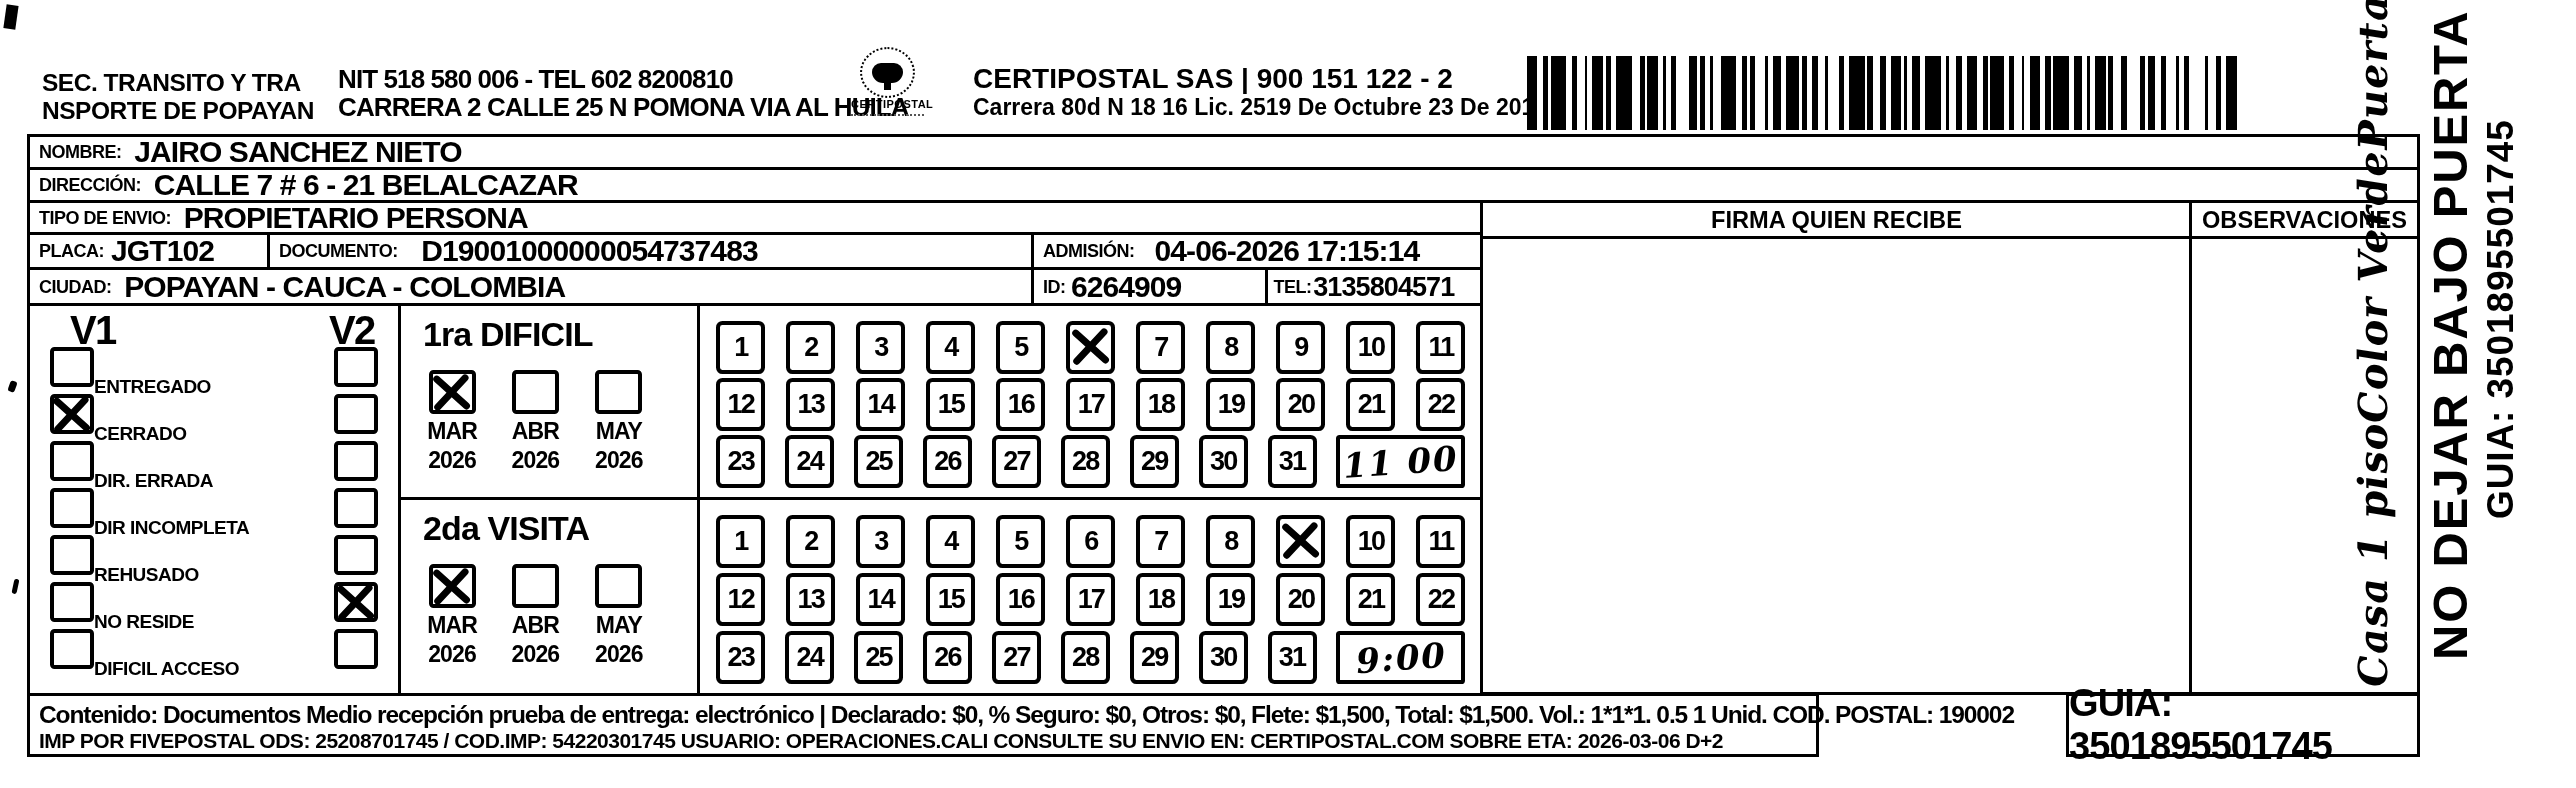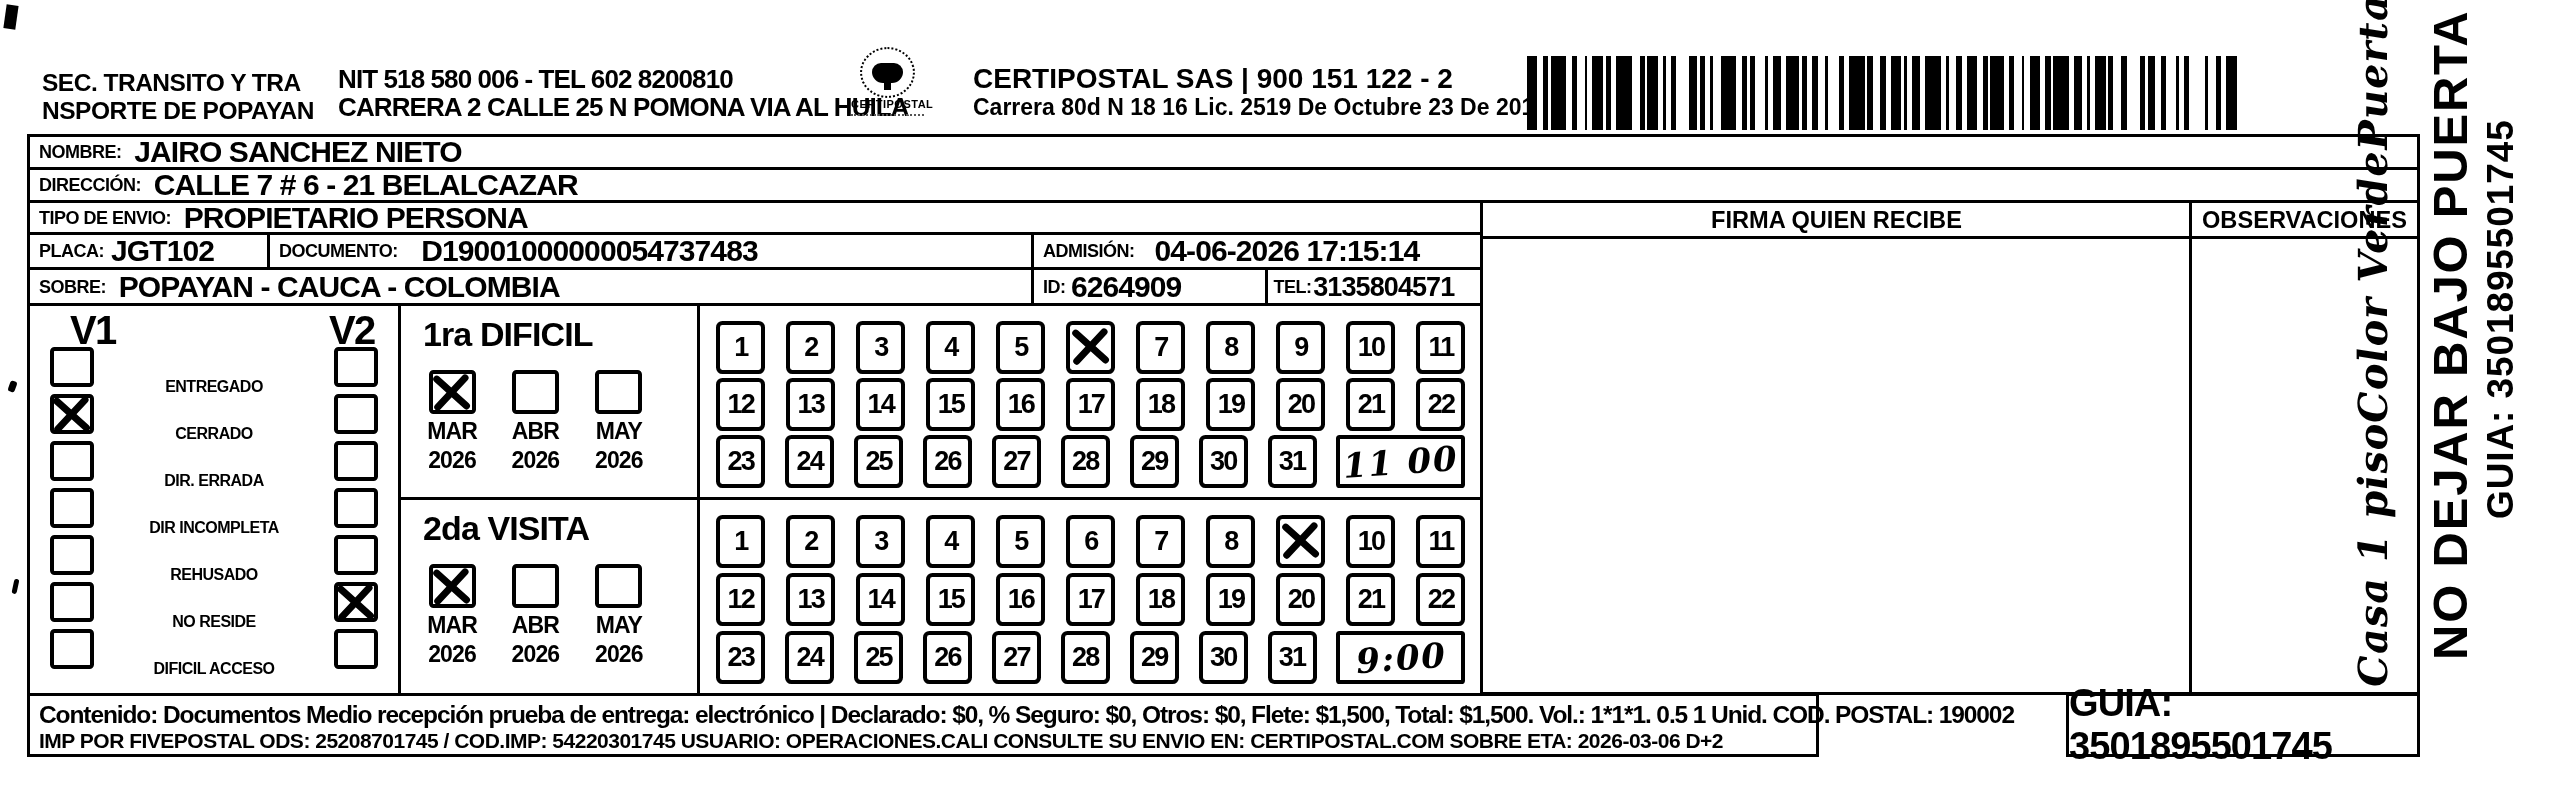--- a/index.html
+++ b/index.html
@@ -16,21 +16,21 @@
   .cb{position:relative;width:44px;height:40px;border:4.5px solid #000;border-radius:4.5px;
       box-sizing:border-box;background:#fff;flex:0 0 auto;}
   .xmark{position:absolute;left:50%;top:50%;width:0.9px;height:0.9px;}
   .xmark::before,.xmark::after{content:"";position:absolute;left:-23.6px;top:-3.6px;width:47px;height:7.3px;
       background:#000;border-radius:3.6px;}
   .xmark::before{transform:rotate(42deg);}
   .xmark::after{transform:rotate(-47deg);}
   
   #status-rows{position:absolute;left:0;top:34px;width:100%;padding:3.6px 20px;box-sizing:border-box;}
   .st-row{display:flex;align-items:center;height:47px;}
-  .st-label{flex:1;text-align:center;font-weight:bold;font-size:16px;letter-spacing:-0.5px;margin-top:40px;}
+  .st-label{flex:1;font-weight:bold;font-size:19px;letter-spacing:-0.5px;margin-top:40px;}
   .v-head{position:absolute;top:1.8px;font-weight:bold;font-size:40px;letter-spacing:-1.8px;}
   
   .visit-title{font-weight:bold;font-size:34px;letter-spacing:-0.9px;padding:9px 0 0 22px;}
   .months-row{display:flex;gap:25.4px;padding:16.3px 0 0 22px;}
   .month-item{display:flex;flex-direction:column;align-items:center;width:58px;}
   .month-item .cb{width:47px;height:44px;}
   .month-l{font-weight:bold;font-size:23px;letter-spacing:-0.9px;line-height:23.6px;margin-top:5.4px;}
   .day-rows{position:absolute;left:0;top:0;width:100%;height:100%;padding:14.5px 14.5px 9px 16.3px;
             box-sizing:border-box;display:flex;flex-direction:column;justify-content:space-between;}
   .day-row{display:flex;justify-content:space-between;align-items:center;}
@@ -238,21 +238,21 @@
   </div>
   <div class="cell" style="left:1031px;top:232px;width:452px;height:38px;">
     <div class="rowflex" style="gap:20px;">
         <span class="flabel">ADMISIÓN:</span>
     <span class="fvalue">04-06-2026 17:15:14</span>
       </div>
   </div>
 
   <div class="cell" style="left:27px;top:267px;width:1008px;height:40px;">
     <div class="rowflex">
-        <span class="flabel">SOBRE:</span>
+        <span class="flabel">CIUDAD:</span>
     <span class="fvalue">POPAYAN - CAUCA - COLOMBIA</span>
       </div>
   </div>
   <div class="cell" style="left:1031px;top:267px;width:238px;height:40px;">
     <div class="rowflex" style="gap:5.4px;">
         <span class="flabel">ID:</span>
     <span class="fvalue">6264909</span>
       </div>
   </div>
   <div class="cell" style="left:1265px;top:267px;width:218px;height:40px;">

